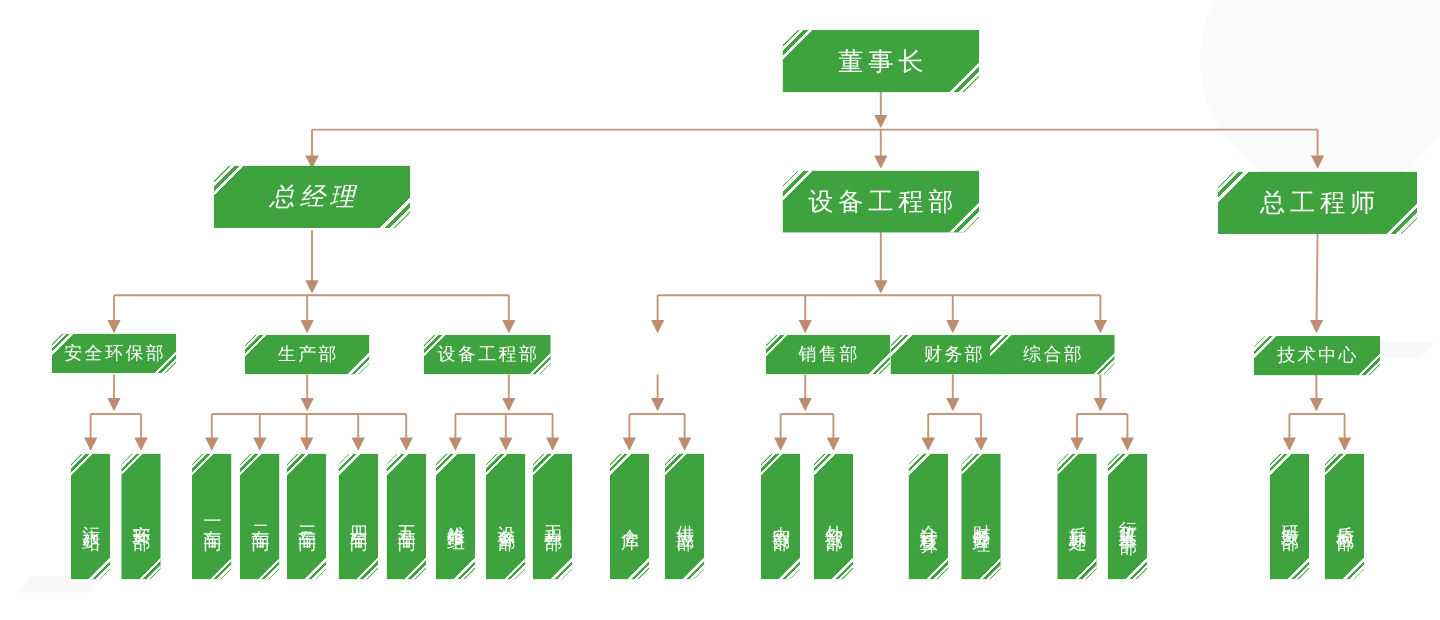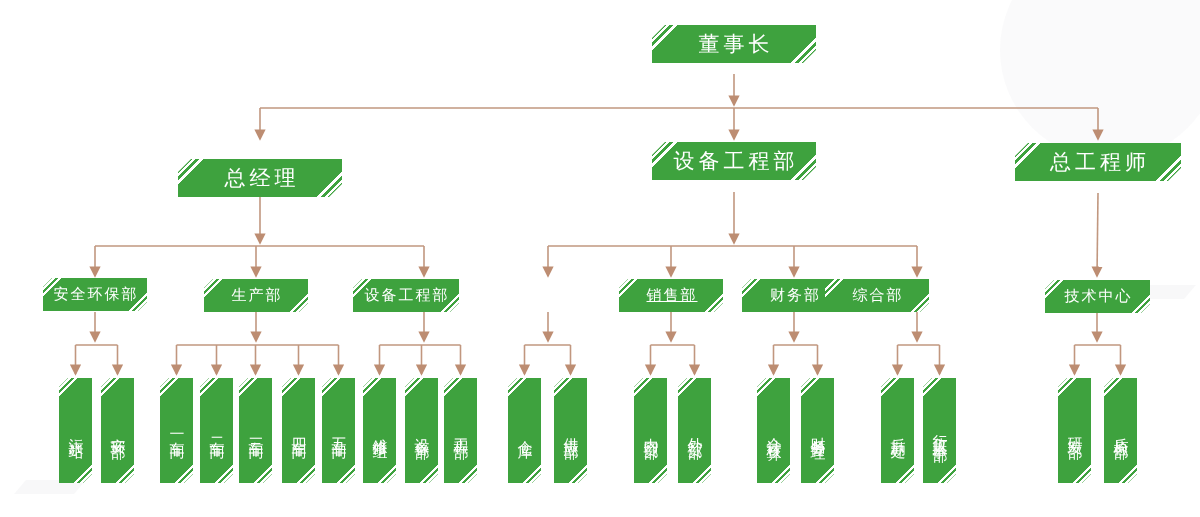--- a/index.html
+++ b/index.html
@@ -15,21 +15,21 @@
 
   
   svg.wires{position:absolute;left:0;top:0;}
 
   
   .node{
     position:absolute;background:#3EA23E;color:#fff;
     display:flex;align-items:center;justify-content:center;
     box-sizing:border-box;
   }
-  .n1,.n2{height:38px;font-size:21px;letter-spacing:4px;text-indent:4px;
+  .n1,.n2{height:52px;font-size:21px;letter-spacing:4px;text-indent:4px;
     clip-path:polygon(13px 0,100% 0,100% calc(100% - 13px),calc(100% - 13px) 100%,0 100%,0 13px);}
   .n3{height:33px;font-size:15px;letter-spacing:2px;text-indent:2px;
     clip-path:polygon(9px 0,100% 0,100% calc(100% - 9px),calc(100% - 9px) 100%,0 100%,0 9px);}
   .n4{width:33px;height:105px;font-size:15px;
     clip-path:polygon(9px 0,100% 0,100% calc(100% - 9px),calc(100% - 9px) 100%,0 100%,0 9px);}
   .n4 .label{writing-mode:vertical-rl;text-orientation:upright;letter-spacing:3px;line-height:1;}
   .label{position:relative;z-index:2;white-space:nowrap;}
 
   
   .ctl,.cbr{position:absolute;z-index:1;}
@@ -130,21 +130,21 @@
       <line x1="1120.5" y1="345" x2="1120.5" y2="374" marker-end="url(#arw)"></line>
     </g>
   </svg>
 
   <div class="node n1" style="left:652px;top:25px;width:164px;">
     <i class="ctl"></i>
     <i class="cbr"></i>
     <span class="label">董事长</span>
   </div>
 
-  <div class="node n2" style="left:178px;top:159px;width:164px;">
+  <div class="node n2" style="left:178px;top:138px;width:164px;font-style:italic;">
     <i class="ctl"></i>
     <i class="cbr"></i>
     <span class="label">总经理</span>
   </div>
   <div class="node n2" style="left:652px;top:142px;width:164px;">
     <i class="ctl"></i>
     <i class="cbr"></i>
     <span class="label">设备工程部</span>
   </div>
   <div class="node n2" style="left:1015px;top:143px;width:166px;">
@@ -161,21 +161,21 @@
   <div class="node n3" style="left:204px;top:279px;width:104px;">
     <i class="ctl"></i>
     <i class="cbr"></i>
     <span class="label">生产部</span>
   </div>
   <div class="node n3" style="left:353px;top:279px;width:106px;">
     <i class="ctl"></i>
     <i class="cbr"></i>
     <span class="label">设备工程部</span>
   </div>
-  <div class="node n3" style="left:619px;top:279px;width:104px;text-decoration:underline;">
+  <div class="node n3" style="left:638px;top:279px;width:104px;">
     <i class="ctl"></i>
     <i class="cbr"></i>
     <span class="label">销售部</span>
   </div>
   <div class="node n3" style="left:742px;top:279px;width:105px;">
     <i class="ctl"></i>
     <i class="cbr"></i>
     <span class="label">财务部</span>
   </div>
   <div class="node n3" style="left:825px;top:279px;width:104px;">

